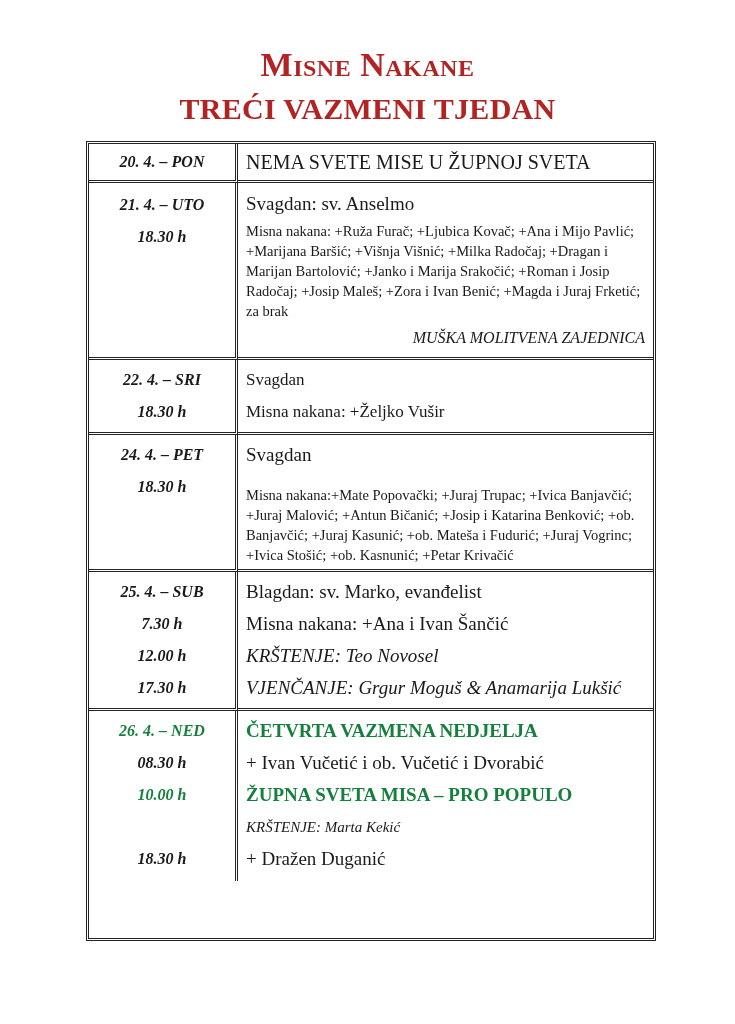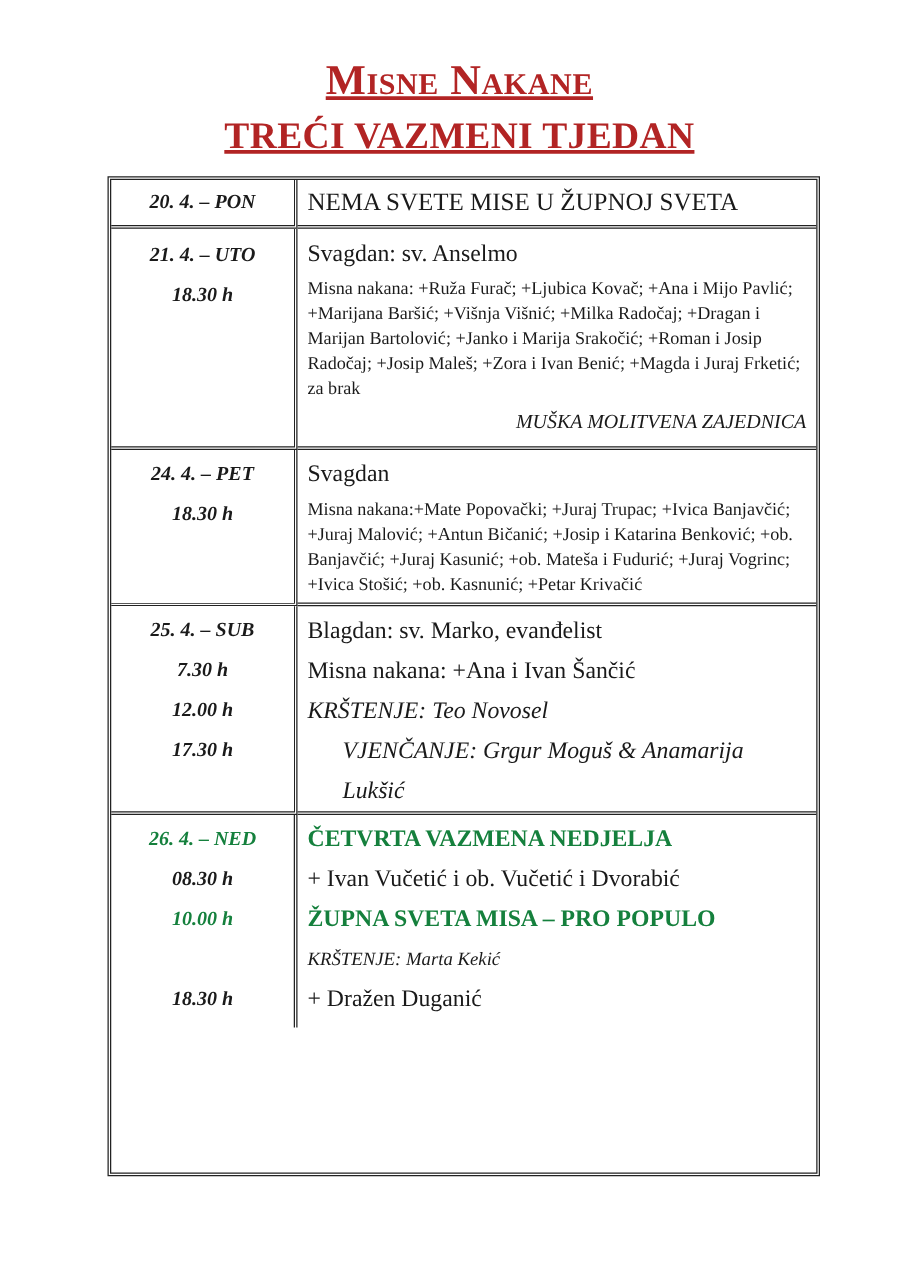--- a/index.html
+++ b/index.html
@@ -1,17 +1,17 @@
 <!DOCTYPE html>
 <html><head>
 <meta charset="utf-8">
 <style>
   html, body { margin:0; padding:0; background:#ffffff; }
   body { width:735px; height:1024px; position:relative; overflow:hidden; font-family:"Liberation Serif","DejaVu Serif",serif; color:#1a1a1a; }
-  .title { position:absolute; left:0; width:735px; text-align:center; color:#b22424; font-weight:bold;text-decoration:underline; }
+  .title { position:absolute; left:0; width:735px; text-align:center; color:#b22424; font-weight:bold; }
   .t1 { top:46px; font-size:34px; letter-spacing:0.5px; font-variant:small-caps; }
   .t2 { top:92px; font-size:30px; letter-spacing:0.3px; }
   .frame { position:absolute; left:86px; top:141px; width:570px; height:800px; border:3px double #222; box-sizing:border-box; }
   table { border-collapse:separate; border-spacing:0; width:100%; }
   td { vertical-align:top; padding:0; }
   .row td { border-bottom:3px double #222; }
   .row:last-child td { border-bottom:none; }
   .dcol { width:146px; border-right:3px double #222; text-align:center; font-style:italic; font-weight:bold; font-size:16px; }
   .ccol { padding-left:8px; padding-right:4px; }
   .dline { height:32px; line-height:32px; }
@@ -47,45 +47,55 @@
       <div class="dline">21. 4.  – UTO</div>
       <div class="dline">18.30 h</div>
     </td>
     <td class="ccol" style="padding-top:6px;padding-bottom:4px;">
       <div class="big">Svagdan: sv. Anselmo</div>
       <div class="small" style="margin-top:2px;">Misna nakana: +Ruža Furač; +Ljubica Kovač; +Ana i Mijo Pavlić; +Marijana Baršić; +Višnja Višnić; +Milka Radočaj; +Dragan i Marijan Bartolović; +Janko i Marija Srakočić; +Roman i Josip Radočaj; +Josip Maleš; +Zora i Ivan Benić; +Magda i Juraj Frketić; za brak</div>
       <div class="med it right" style="font-size:16px;line-height:30px;margin-top:2px;">MUŠKA MOLITVENA ZAJEDNICA</div>
     </td>
   </tr>
 
+  <tr class="row">
+    <td class="dcol" style="padding-top:4px;padding-bottom:4px;">
+      <div class="dline">22. 4. –  SRI</div>
+      <div class="dline">18.30 h</div>
+    </td>
+    <td class="ccol" style="padding-top:4px;">
+      <div class="med" style="line-height:32px;">Svagdan</div>
+      <div class="med" style="line-height:32px;">Misna nakana: +Željko Vušir</div>
+    </td>
+  </tr>
 
 
   <tr class="row">
     <td class="dcol" style="padding-top:4px;">
       <div class="dline">24. 4. –  PET</div>
       <div class="dline">18.30 h</div>
     </td>
     <td class="ccol" style="padding-top:4px;padding-bottom:4px;">
       <div class="big" style="line-height:32px;">Svagdan</div>
-      <div class="small" style="margin-top:2px;">Misna nakana:+Mate Popovački; +Juraj Trupac; +Ivica Banjavčić; +Juraj Malović; +Antun Bičanić; +Josip i Katarina Benković; +ob. Banjavčić; +Juraj Kasunić; +ob. Mateša i Fudurić; +Juraj Vogrinc; +Ivica Stošić; +ob. Kasnunić; +Petar Krivačić</div>
+      <div class="small" style="margin-top:14px;">Misna nakana:+Mate Popovački; +Juraj Trupac; +Ivica Banjavčić; +Juraj Malović; +Antun Bičanić; +Josip i Katarina Benković; +ob. Banjavčić; +Juraj Kasunić; +ob. Mateša i Fudurić; +Juraj Vogrinc; +Ivica Stošić; +ob. Kasnunić; +Petar Krivačić</div>
     </td>
   </tr>
 
   <tr class="row">
     <td class="dcol" style="padding-top:4px;padding-bottom:4px;">
       <div class="dline">25. 4. –  SUB</div>
       <div class="dline">7.30 h</div>
       <div class="dline">12.00 h</div>
       <div class="dline">17.30 h</div>
     </td>
     <td class="ccol" style="padding-top:4px;">
       <div class="big" style="line-height:32px;">Blagdan: sv. Marko, evanđelist</div>
       <div class="big" style="line-height:32px;">Misna nakana: +Ana i Ivan Šančić</div>
       <div class="big it" style="line-height:32px;">KRŠTENJE: Teo Novosel</div>
-      <div class="big it" style="line-height:32px;margin-left:28px;">VJENČANJE: Grgur Moguš &amp; Anamarija Lukšić</div>
+      <div class="big it" style="line-height:32px;">VJENČANJE: Grgur Moguš &amp; Anamarija Lukšić</div>
     </td>
   </tr>
 
   <tr class="row">
     <td class="dcol" style="padding-top:4px;padding-bottom:6px;">
       <div class="dline red">26. 4. – NED</div>
       <div class="dline">08.30 h</div>
       <div class="dline red">10.00 h</div>
       <div class="dline"></div>
       <div class="dline">18.30 h</div>

